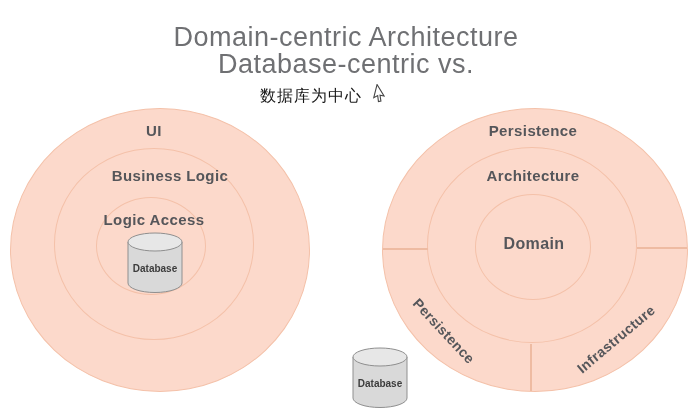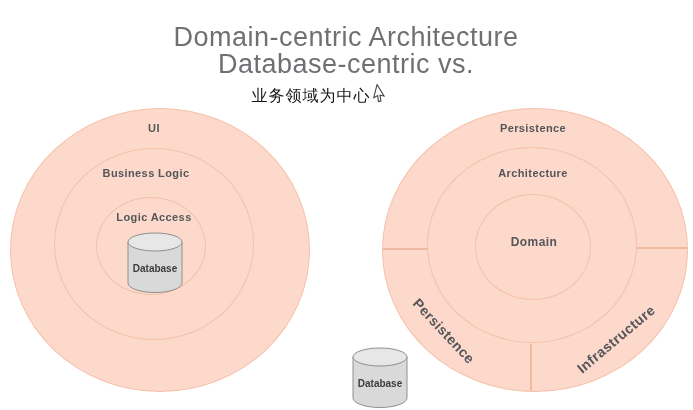--- a/index.html
+++ b/index.html
@@ -36,27 +36,27 @@
   .circle{
     position:absolute;
     border-radius:50%;
     background:var(--circle-fill,#fcd9cb);
     border:1px solid var(--circle-stroke,#f4c1a9);
     box-sizing:border-box;
   }
   .ring-label{
     position:absolute;
     transform:translateX(-50%);
-    font-size:11px;
+    font-size:15px;
     font-weight:700;
     color:var(--label-text,#55565a);
     letter-spacing:0.4px;
     white-space:nowrap;
   }
-  .ring-label.big{font-size:12px;}
+  .ring-label.big{font-size:16px;}
   .seg-label{
     position:absolute;
     font-size:14px;
     font-weight:700;
     color:var(--label-text,#55565a);
     letter-spacing:0.4px;
     white-space:nowrap;
   }
   .divider{
     position:absolute;
@@ -69,33 +69,33 @@
 <body>
 
 <div class="page">
 
 
   <div class="main-title">
     <div>Domain-centric Architecture</div>
     <div>Database-centric vs.</div>
   </div>
 
-  <div class="cn-label" style="left:311px;top:86px;">业务领域为中心</div>
+  <div class="cn-label" style="left:311px;top:86px;">数据库为中心</div>
 
   <svg class="cursor" width="15" height="19" viewBox="0 0 15 19">
     <path d="M4 1 L4 14.5 L7.3 11.5 L9.5 17.2 L11.8 16.2 L9.5 10.7 L13.6 10.5 Z" fill="#ffffff" stroke="#444444" stroke-width="1.1" transform="rotate(14 7 9)"></path>
   </svg>
 
   <div>
     <div class="circle" style="left:10px;top:108px;width:300px;height:284px;"></div>
     <div class="circle" style="left:54px;top:148px;width:200px;height:192px;"></div>
     <div class="circle" style="left:96px;top:197px;width:110px;height:98px;"></div>
 
     <div class="ring-label" style="left:154px;top:122px;">UI</div>
-    <div class="ring-label" style="left:146px;top:167px;">Business Logic</div>
+    <div class="ring-label" style="left:170px;top:167px;">Business Logic</div>
     <div class="ring-label" style="left:154px;top:211px;">Logic Access</div>
 
     <svg class="cylinder" style="left:127px;top:232px;" width="56" height="62" viewBox="0 0 56 62">
       <path d="M1 10 V51 A27 9.5 0 0 0 55 51 V10" fill="#d9d9d9" stroke="#8f8f8f" stroke-width="1"></path>
       <ellipse cx="28" cy="10" rx="27" ry="9" fill="#e7e7e7" stroke="#8f8f8f" stroke-width="1"></ellipse>
       <text x="28" y="40" text-anchor="middle" font-family="Liberation Sans, sans-serif" font-size="10" font-weight="700" fill="#3d3d3d">Database</text>
     </svg>
   </div>
 
   <div>

